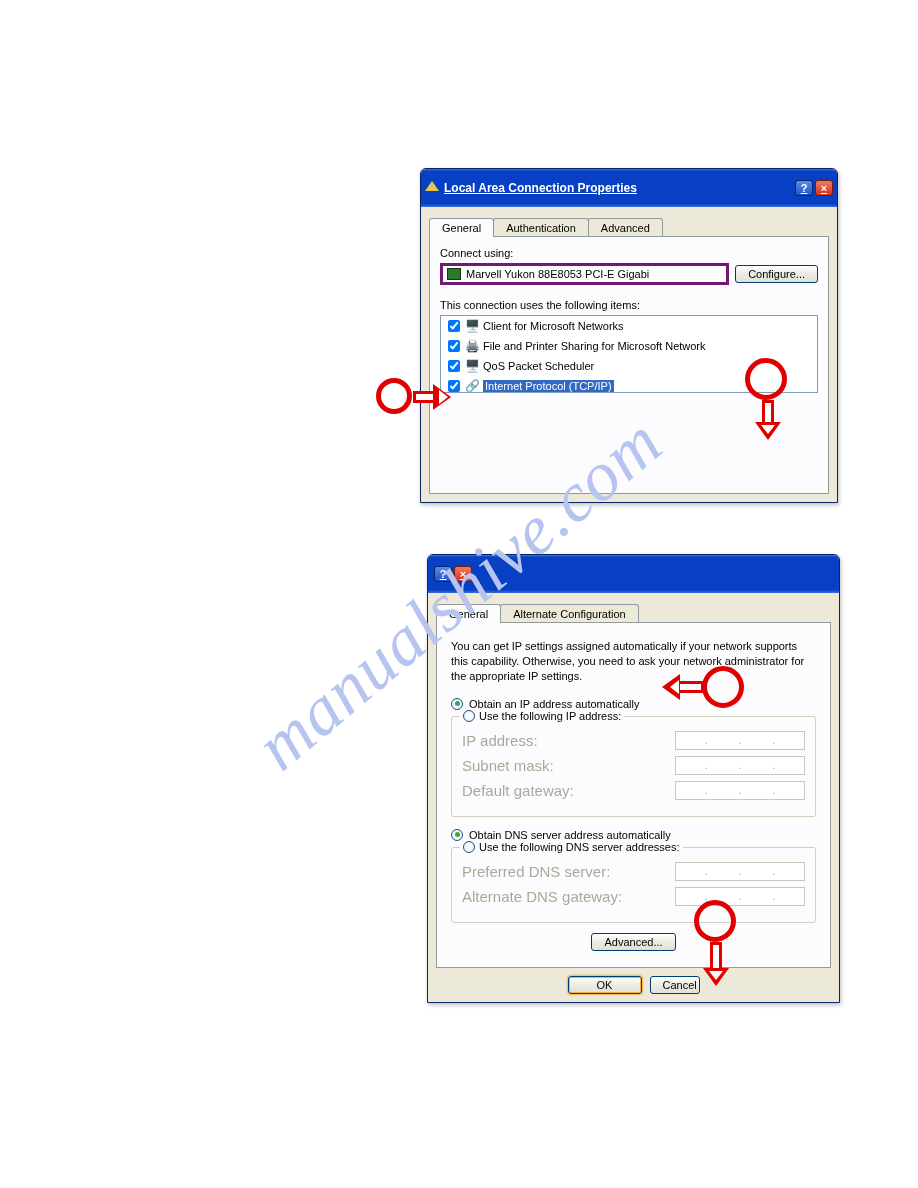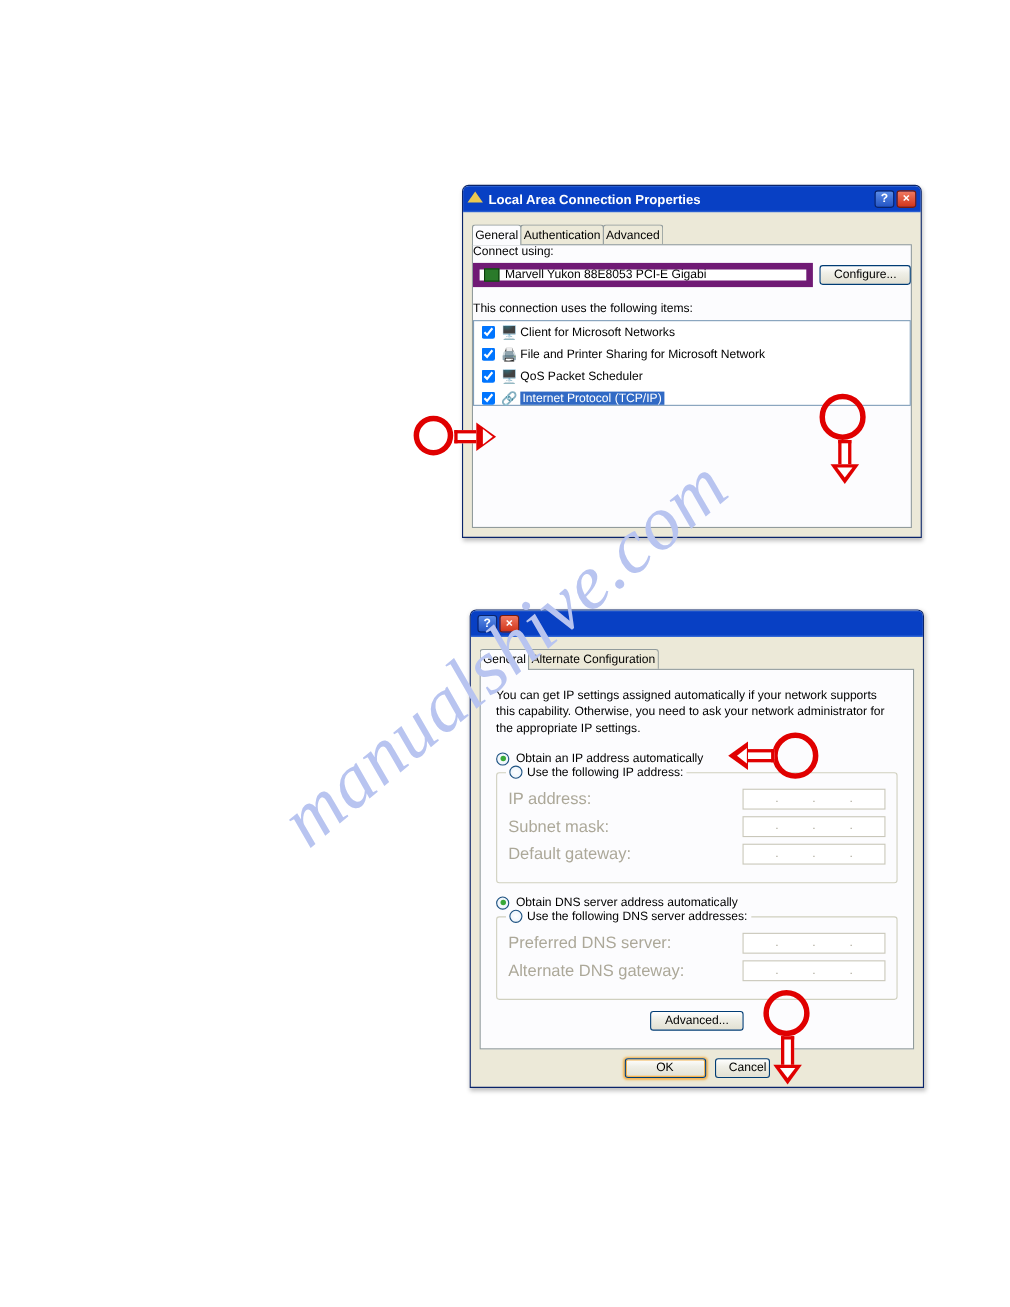--- a/index.html
+++ b/index.html
@@ -12,51 +12,51 @@
     font-family: Georgia, serif; pointer-events: none; z-index: 2;
     letter-spacing: 1px;
   }
 
   .dialog {
     position: absolute; background: #ece9d8; border: 1px solid #0a246a;
     border-radius: 6px 6px 0 0; box-shadow: 1px 2px 4px rgba(0,0,0,.25);
     z-index: 1;
   }
   .titlebar {
-    display: flex; align-items: center; height: 24px;
+    display: flex; align-items: center; height: 38px;
     background: linear-gradient(#3b6fd9, #0840c4 6%, #0840c4 92%, #3b6fd9);
-    border-radius: 5px 5px 0 0; padding: 0 4px; color: #fff; font-weight: bold;
+    border-radius: 5px 5px 0 0; padding: 0 4px; color: #fff; font-weight: bold; text-decoration: underline;
   }
   .titlebar .title-icon { width: 14px; height: 14px; margin-right: 5px; }
   .title-icon .tri { width:0;height:0;border-left:7px solid transparent;border-right:7px solid transparent;border-bottom:10px solid #f7d04a;display:block;opacity:.95;}
   .titlebar .title { flex: 1; font-size: 12px; }
   .win-btn { width:18px;height:16px;border-radius:3px;margin-left:2px;display:flex;align-items:center;justify-content:center;font-size:11px;font-weight:bold;}
   .help-btn { background: linear-gradient(#5a8ce8,#2455c4); border:1px solid #0a246a; color:#fff;}
   .close-btn { background: linear-gradient(#f07a62,#d1341a); border:1px solid #7a1a0a; color:#fff;}
 
   .dlg-body { padding: 6px 8px 8px; position: relative; }
 
   .tabs { display:flex; margin-top:4px; }
   .tab {
-    padding: 3px 2px; border:1px solid #919b9c; border-bottom:none;
+    padding: 3px 12px; border:1px solid #919b9c; border-bottom:none;
     border-radius:3px 3px 0 0; background:#ece9d8; margin-right:-1px; font-size:11px;
     position:relative; top:1px;
   }
   .tab.active { background:#fcfcfe; z-index:2; }
   .tab-panel {
-    border:1px solid #919b9c; background:#fcfcfe; 
+    border:1px solid #919b9c; background:#fcfcfe; padding:10px;
     position: relative;
   }
 
   .lbl { font-size:11px; color:#000; }
   .dim { color:#aca899; }
 
   .adapter-row { display:flex; align-items:center; margin-top:4px; gap:6px;}
   .adapter-box {
-    flex:1; height:22px; border:6px solid #701a75; background:#fff;
+    flex:1; height:22px; border:3px solid #701a75; background:#fff;
     display:flex; align-items:center; padding:0 4px; font-size:11px; gap:5px;
   }
   .nic-icon{width:14px;height:12px;background:#2a7a2a;border:1px solid #0c3c0c;}
   .xp-btn {
     background: linear-gradient(#fff,#efefe7 40%, #e2e0d2);
     border:1px solid #003c74; border-radius:3px; padding:2px 12px;
     font-size:11px; cursor:default;
   }
   .xp-btn.disabled { color:#aca899; border-color:#c9c7ba; background:#f1efe2;}
   .xp-btn.highlight { box-shadow: inset 0 0 0 1px #f2b24e, 0 0 2px 1px #f2b24e; }

